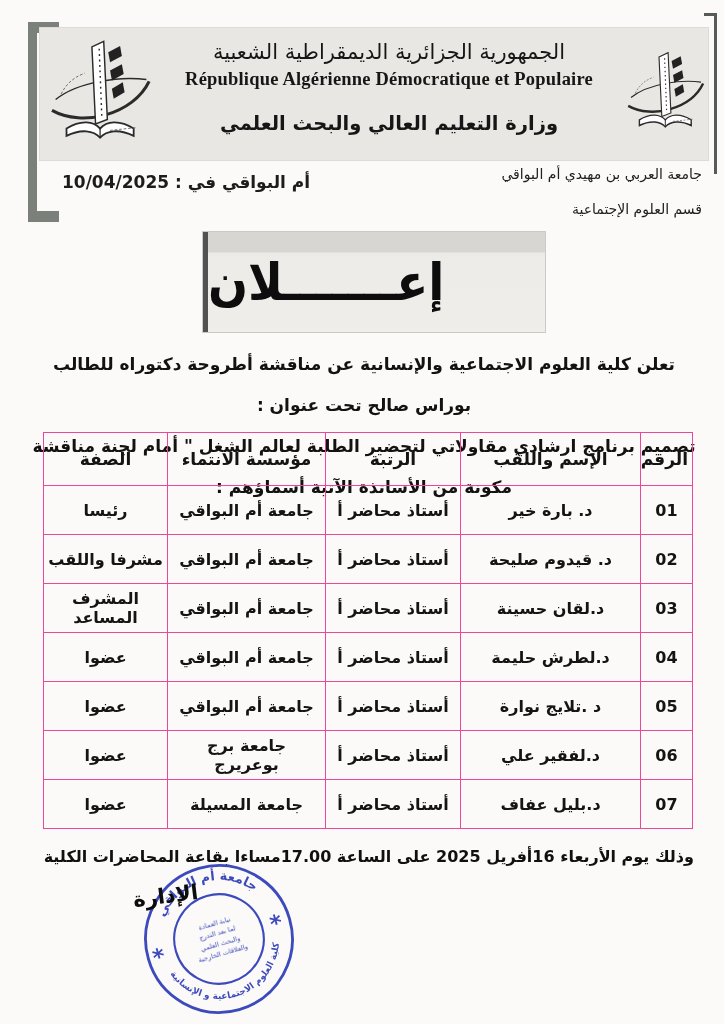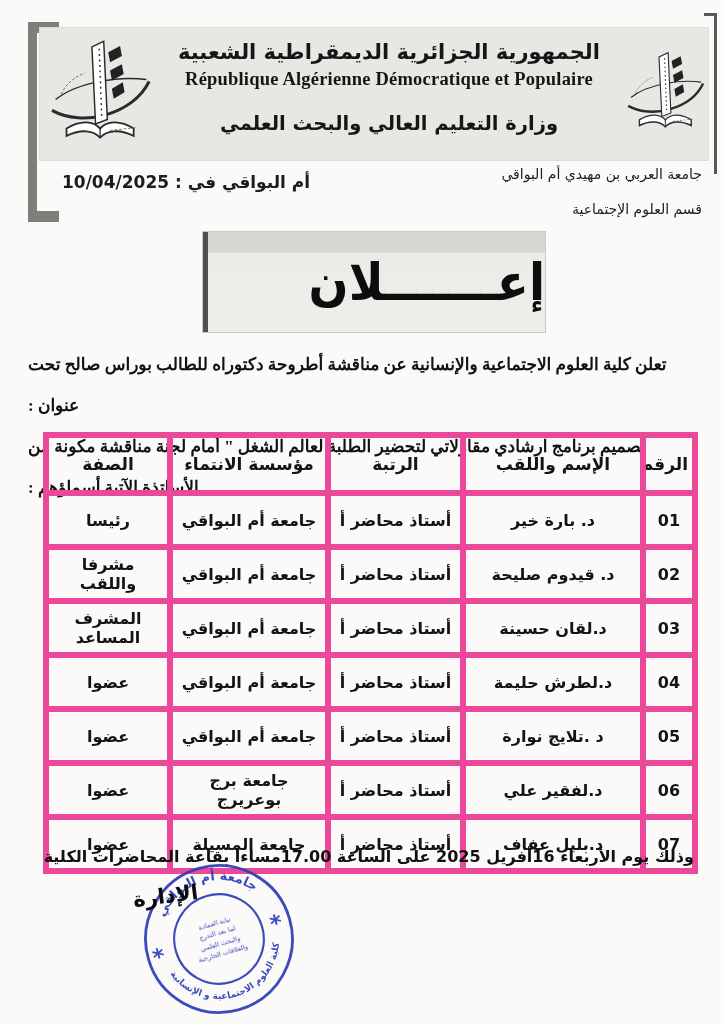--- a/index.html
+++ b/index.html
@@ -18,45 +18,45 @@
     border-right:3px solid #575b57;border-top:3px solid #575b57;
   }
   
   .header-band{
     position:absolute;left:40px;top:28px;width:668px;height:132px;
     background:#e9e7e4;box-shadow:0 0 0 1px #dddbd8;
   }
   .logo-left{position:absolute;left:6px;top:8px;width:110px;height:118px;}
   .logo-right{position:absolute;right:0px;top:10px;width:84px;height:112px;}
   .head-text{position:absolute;left:118px;right:88px;top:12px;text-align:center;direction:rtl;}
-  .head-ar1{font-size:21px;font-weight:bold;margin-bottom:5px;}
+  .head-ar1{font-size:21px;font-weight:normal;margin-bottom:5px;}
   .head-fr{font-family:"Liberation Serif",serif;font-size:18.5px;font-weight:bold;direction:ltr;margin-bottom:22px;letter-spacing:.2px;}
   .head-ar2{font-size:19.5px;font-weight:bold;}
   
   .org-block{position:absolute;right:22px;top:166px;text-align:right;direction:rtl;font-size:14px;color:#20201f;}
   .org-block div{margin-bottom:19px;}
   .place-date{position:absolute;left:62px;top:172px;direction:rtl;font-size:17px;font-weight:bold;color:#1c1c1c;}
   
   .annc-box{
     position:absolute;left:203px;top:232px;width:337px;height:100px;
     background:linear-gradient(180deg,#d8d6d3 0%,#d8d6d3 20%,#edebe8 21%,#f0eeeb 100%);
     border-left:5px solid #515151;box-shadow:0 0 0 1px #ccc9c6;
-    display:flex;align-items:center;justify-content:flex-start;direction:rtl;
+    display:flex;align-items:center;justify-content:flex-end;direction:rtl;
   }
   .annc-title{font-size:47px;font-weight:bold;color:#0d0d0d;transform:scaleY(1.08);}
   
-  .body-par{position:absolute;left:28px;right:24px;top:344px;direction:rtl;text-align:left;
-    font-size:17px;font-weight:bold;line-height:41px;color:#121212;font-family:Liberation Serif, serif;}
+  .body-par{position:absolute;left:28px;right:24px;top:344px;direction:rtl;text-align:center;
+    font-size:17px;font-weight:bold;line-height:41px;color:#121212;}
   
   table.committee{
     position:absolute;left:43px;top:432px;width:649px;direction:rtl;
     border-collapse:collapse;table-layout:fixed;
   }
   table.committee th,table.committee td{
-    border:6px solid #ec4899;text-align:center;vertical-align:middle;
+    border:1px solid #ec4899;text-align:center;vertical-align:middle;
     font-weight:bold;color:#141414;padding:0 4px;overflow:hidden;
   }
   table.committee th{height:52px;font-size:17px;}
   table.committee td{height:48px;font-size:16px;}
   td.num{font-size:17px;direction:ltr;}
   
   .schedule{position:absolute;left:36px;right:30px;top:847px;direction:rtl;text-align:right;
     font-size:16px;font-weight:bold;color:#101010;}
   .admin{position:absolute;left:133px;top:884px;font-size:21px;font-weight:bold;color:#0c0c0c;
     transform:rotate(-7deg);z-index:3;direction:rtl;}

